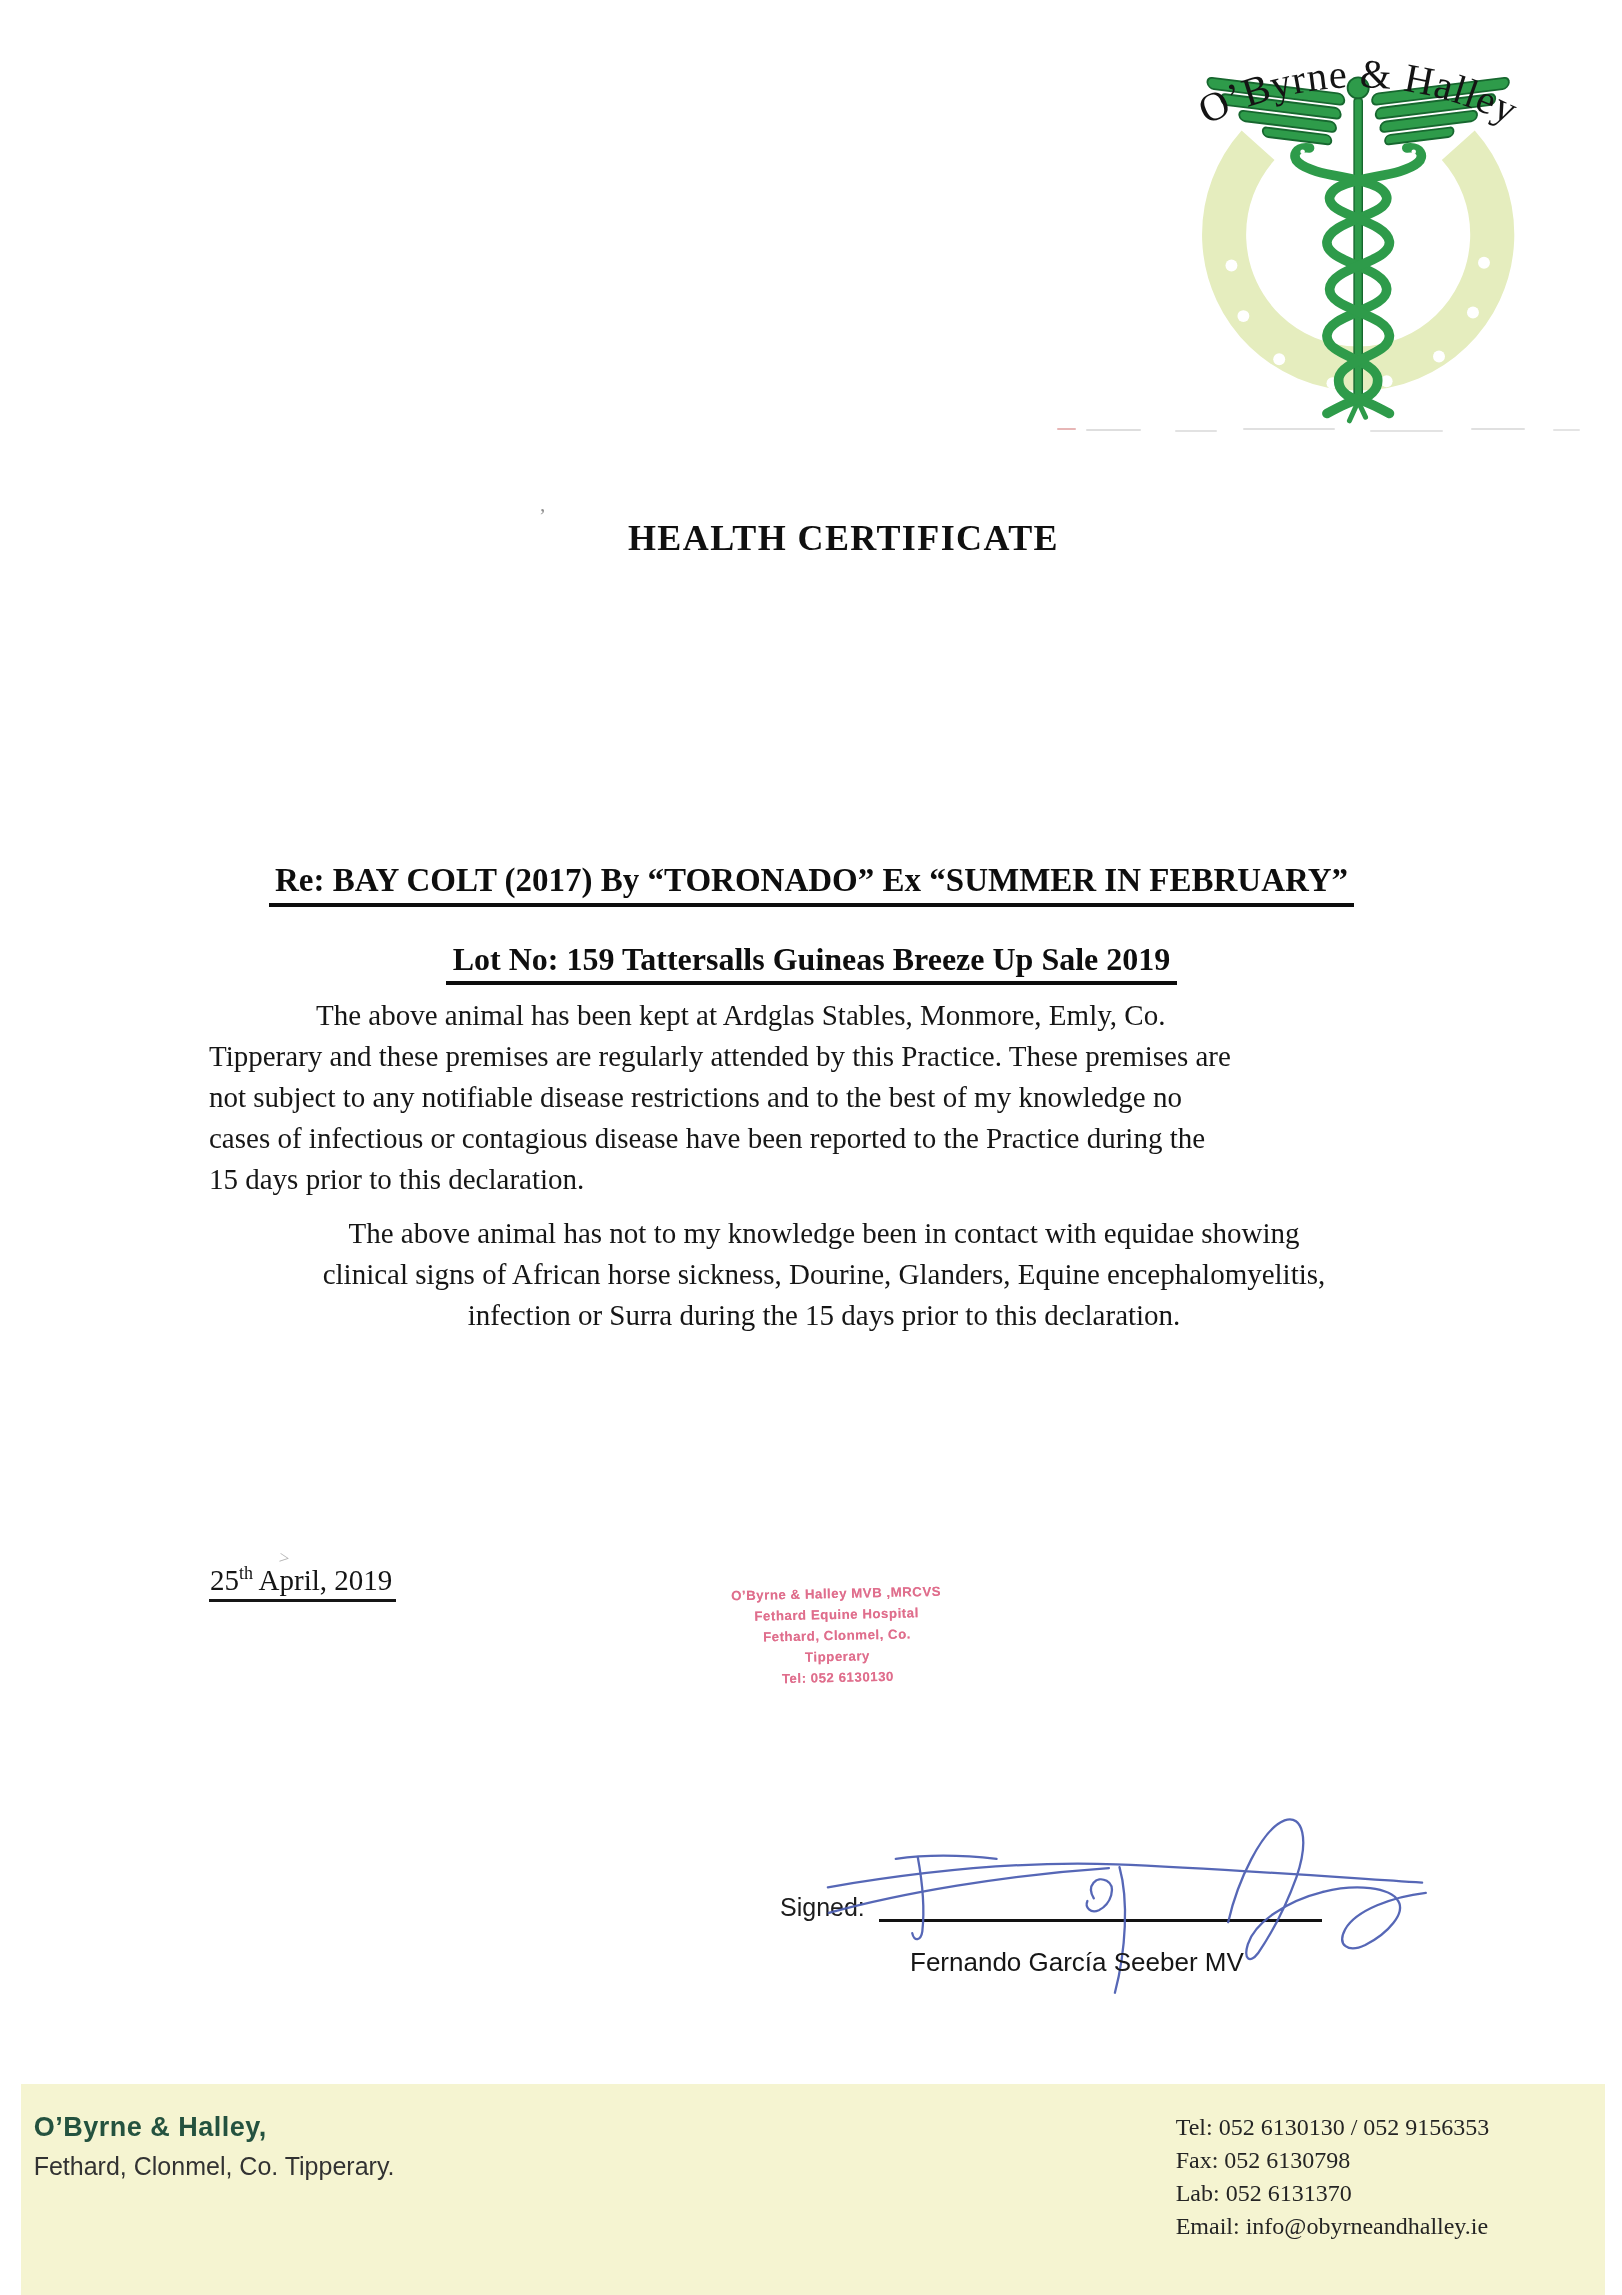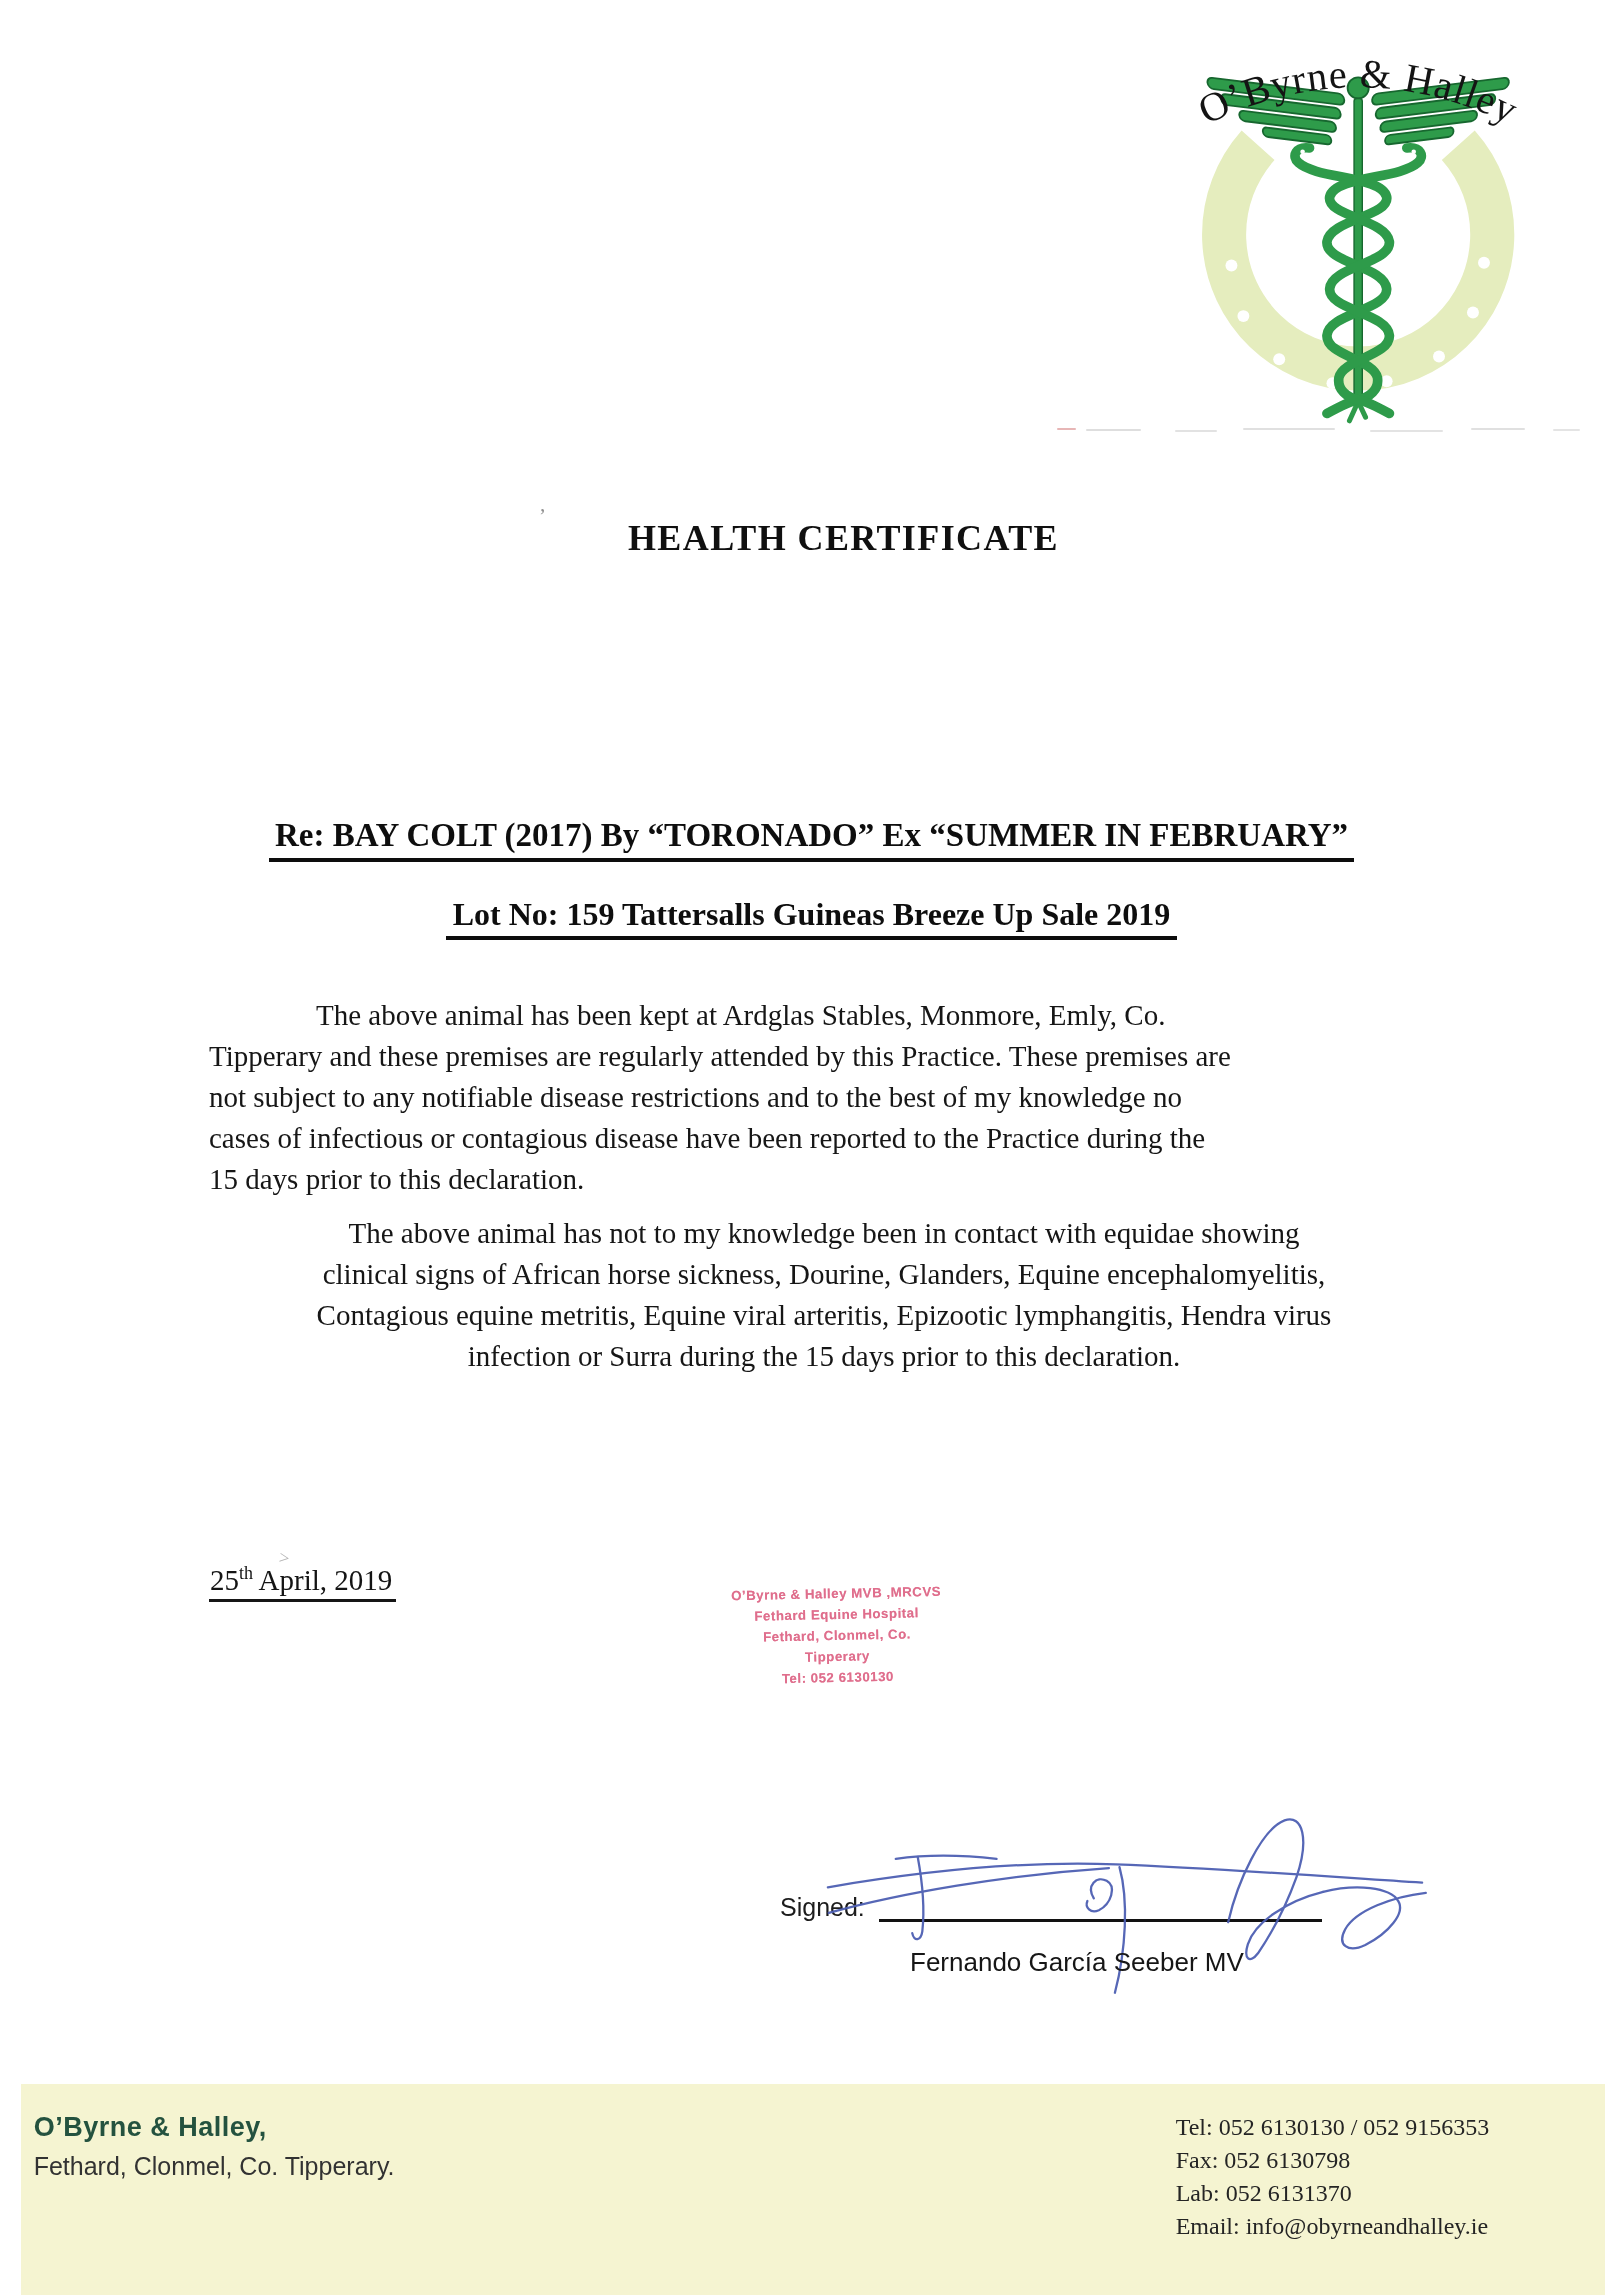--- a/index.html
+++ b/index.html
@@ -11,21 +11,21 @@
   #logo { position:absolute; left:1189px; top:36px; width:331px; height:388px; }
 
   
   .dash { position:absolute; height:2.3px; border-radius:1.4px; }
 
   
   #title { position:absolute; left:0; top:517px; width:1623px; text-align:center;
            font-size:36px; font-weight:bold; letter-spacing:1.4px; color:#101010;margin-left:32px; }
 
   
-  #subject { position:absolute; left:0; top:817px; width:1623px; display:flex;
+  #subject { position:absolute; left:0; top:862px; width:1623px; display:flex;
              flex-direction:column; align-items:center; gap:10px; }
   .subj-line { display:inline-block; font-weight:bold; color:#0e0e0e;
                border-bottom:4.6px solid #0d0d0d; padding:0 6.4px 3.7px 6.4px; white-space:nowrap; }
   #subject-line1 { font-size:33px; }
   #subject-line2 { font-size:32px;margin-top:24px; }
 
   
   .para { position:absolute; left:209px; width:1230px; font-size:29px; line-height:41px;
           color:#161616; }
   #para1 { top:988px; }
@@ -152,21 +152,20 @@
     <div class="pline">The above animal has been kept at Ardglas Stables, Monmore, Emly, Co.</div>
     <div class="pline">Tipperary and these premises are regularly attended by this Practice. These premises are</div>
     <div class="pline">not subject to any notifiable disease restrictions and to the best of my knowledge no</div>
     <div class="pline">cases of infectious or contagious disease have been reported to the Practice during the</div>
     <div class="pline">15 days prior to this declaration.</div>
   </div>
 
   <div id="para2" class="para">
     <div class="pline">The above animal has not to my knowledge been in contact with equidae showing</div>
     <div class="pline">clinical signs of African horse sickness, Dourine, Glanders, Equine encephalomyelitis,</div>
-    <div class="pline">Contagious equine metritis, Equine viral arteritis, Epizootic lymphangitis, Hendra virus</div>
     <div class="pline">infection or Surra during the 15 days prior to this declaration.</div>
   </div>
 
   <div id="date">
     <span class="date-inner">
       <span>25</span><sup>th</sup><span> April, 2019</span>
     </span>
   </div>
 
   <div id="stamp">

